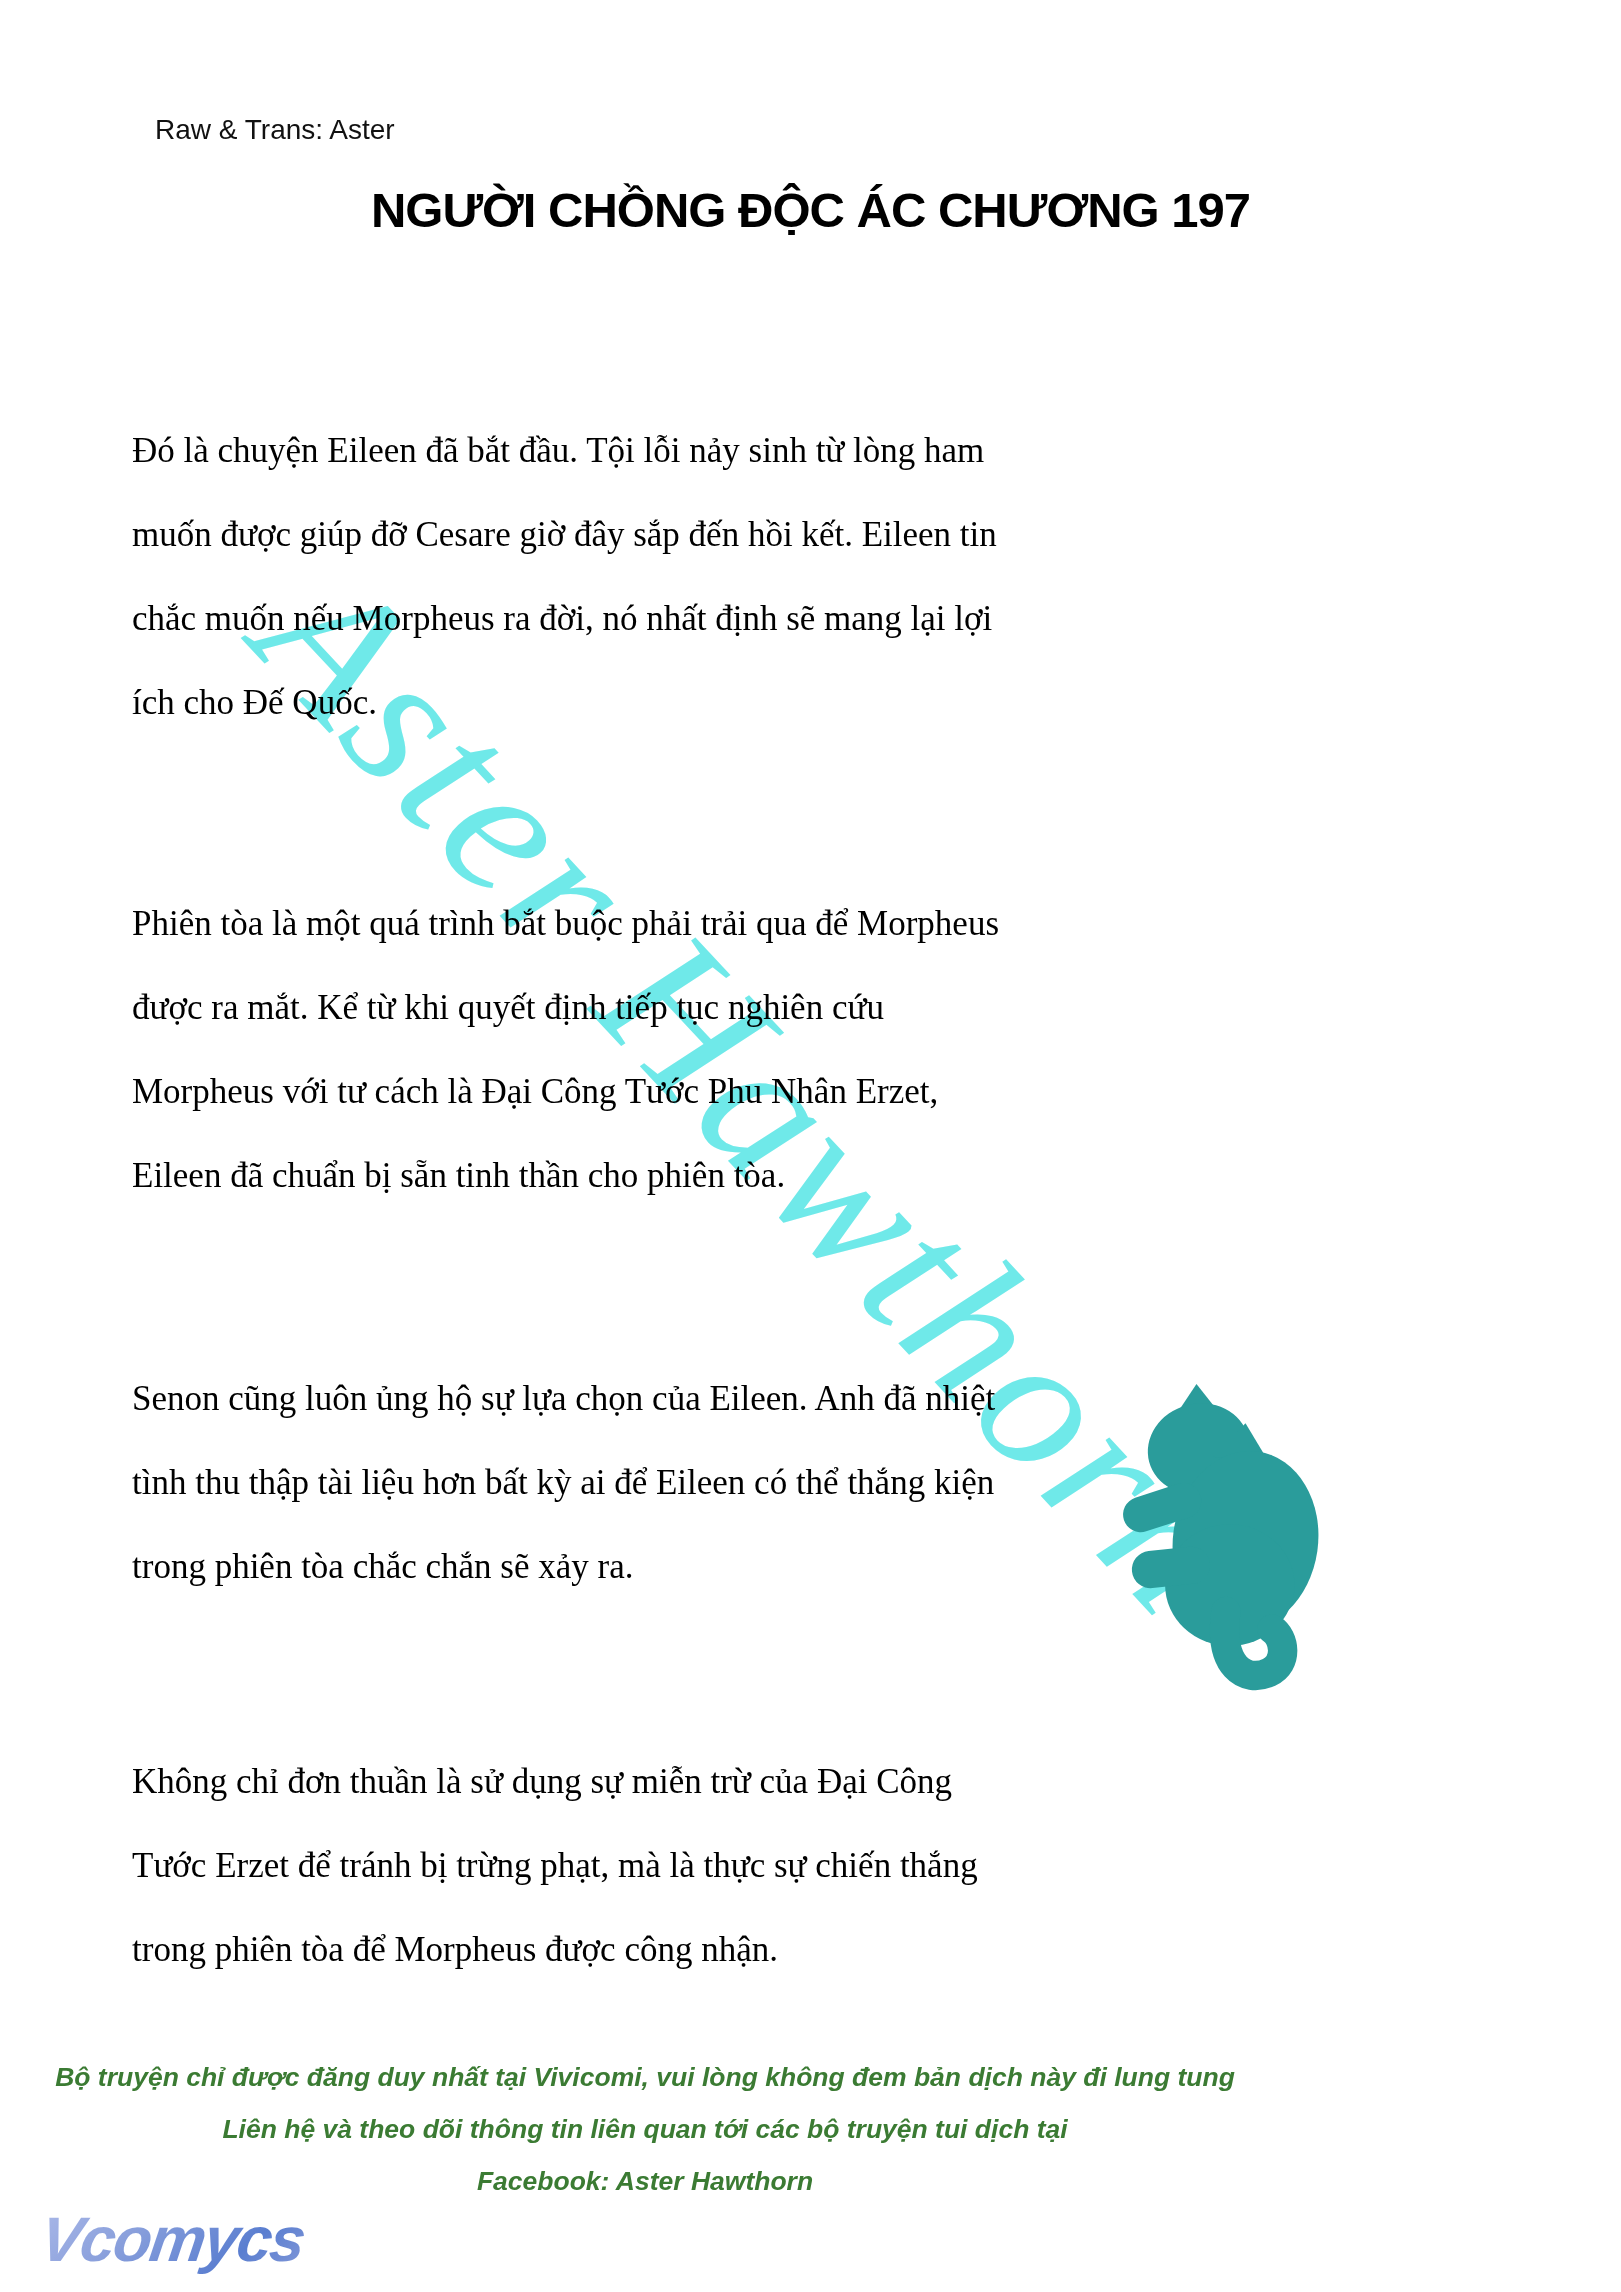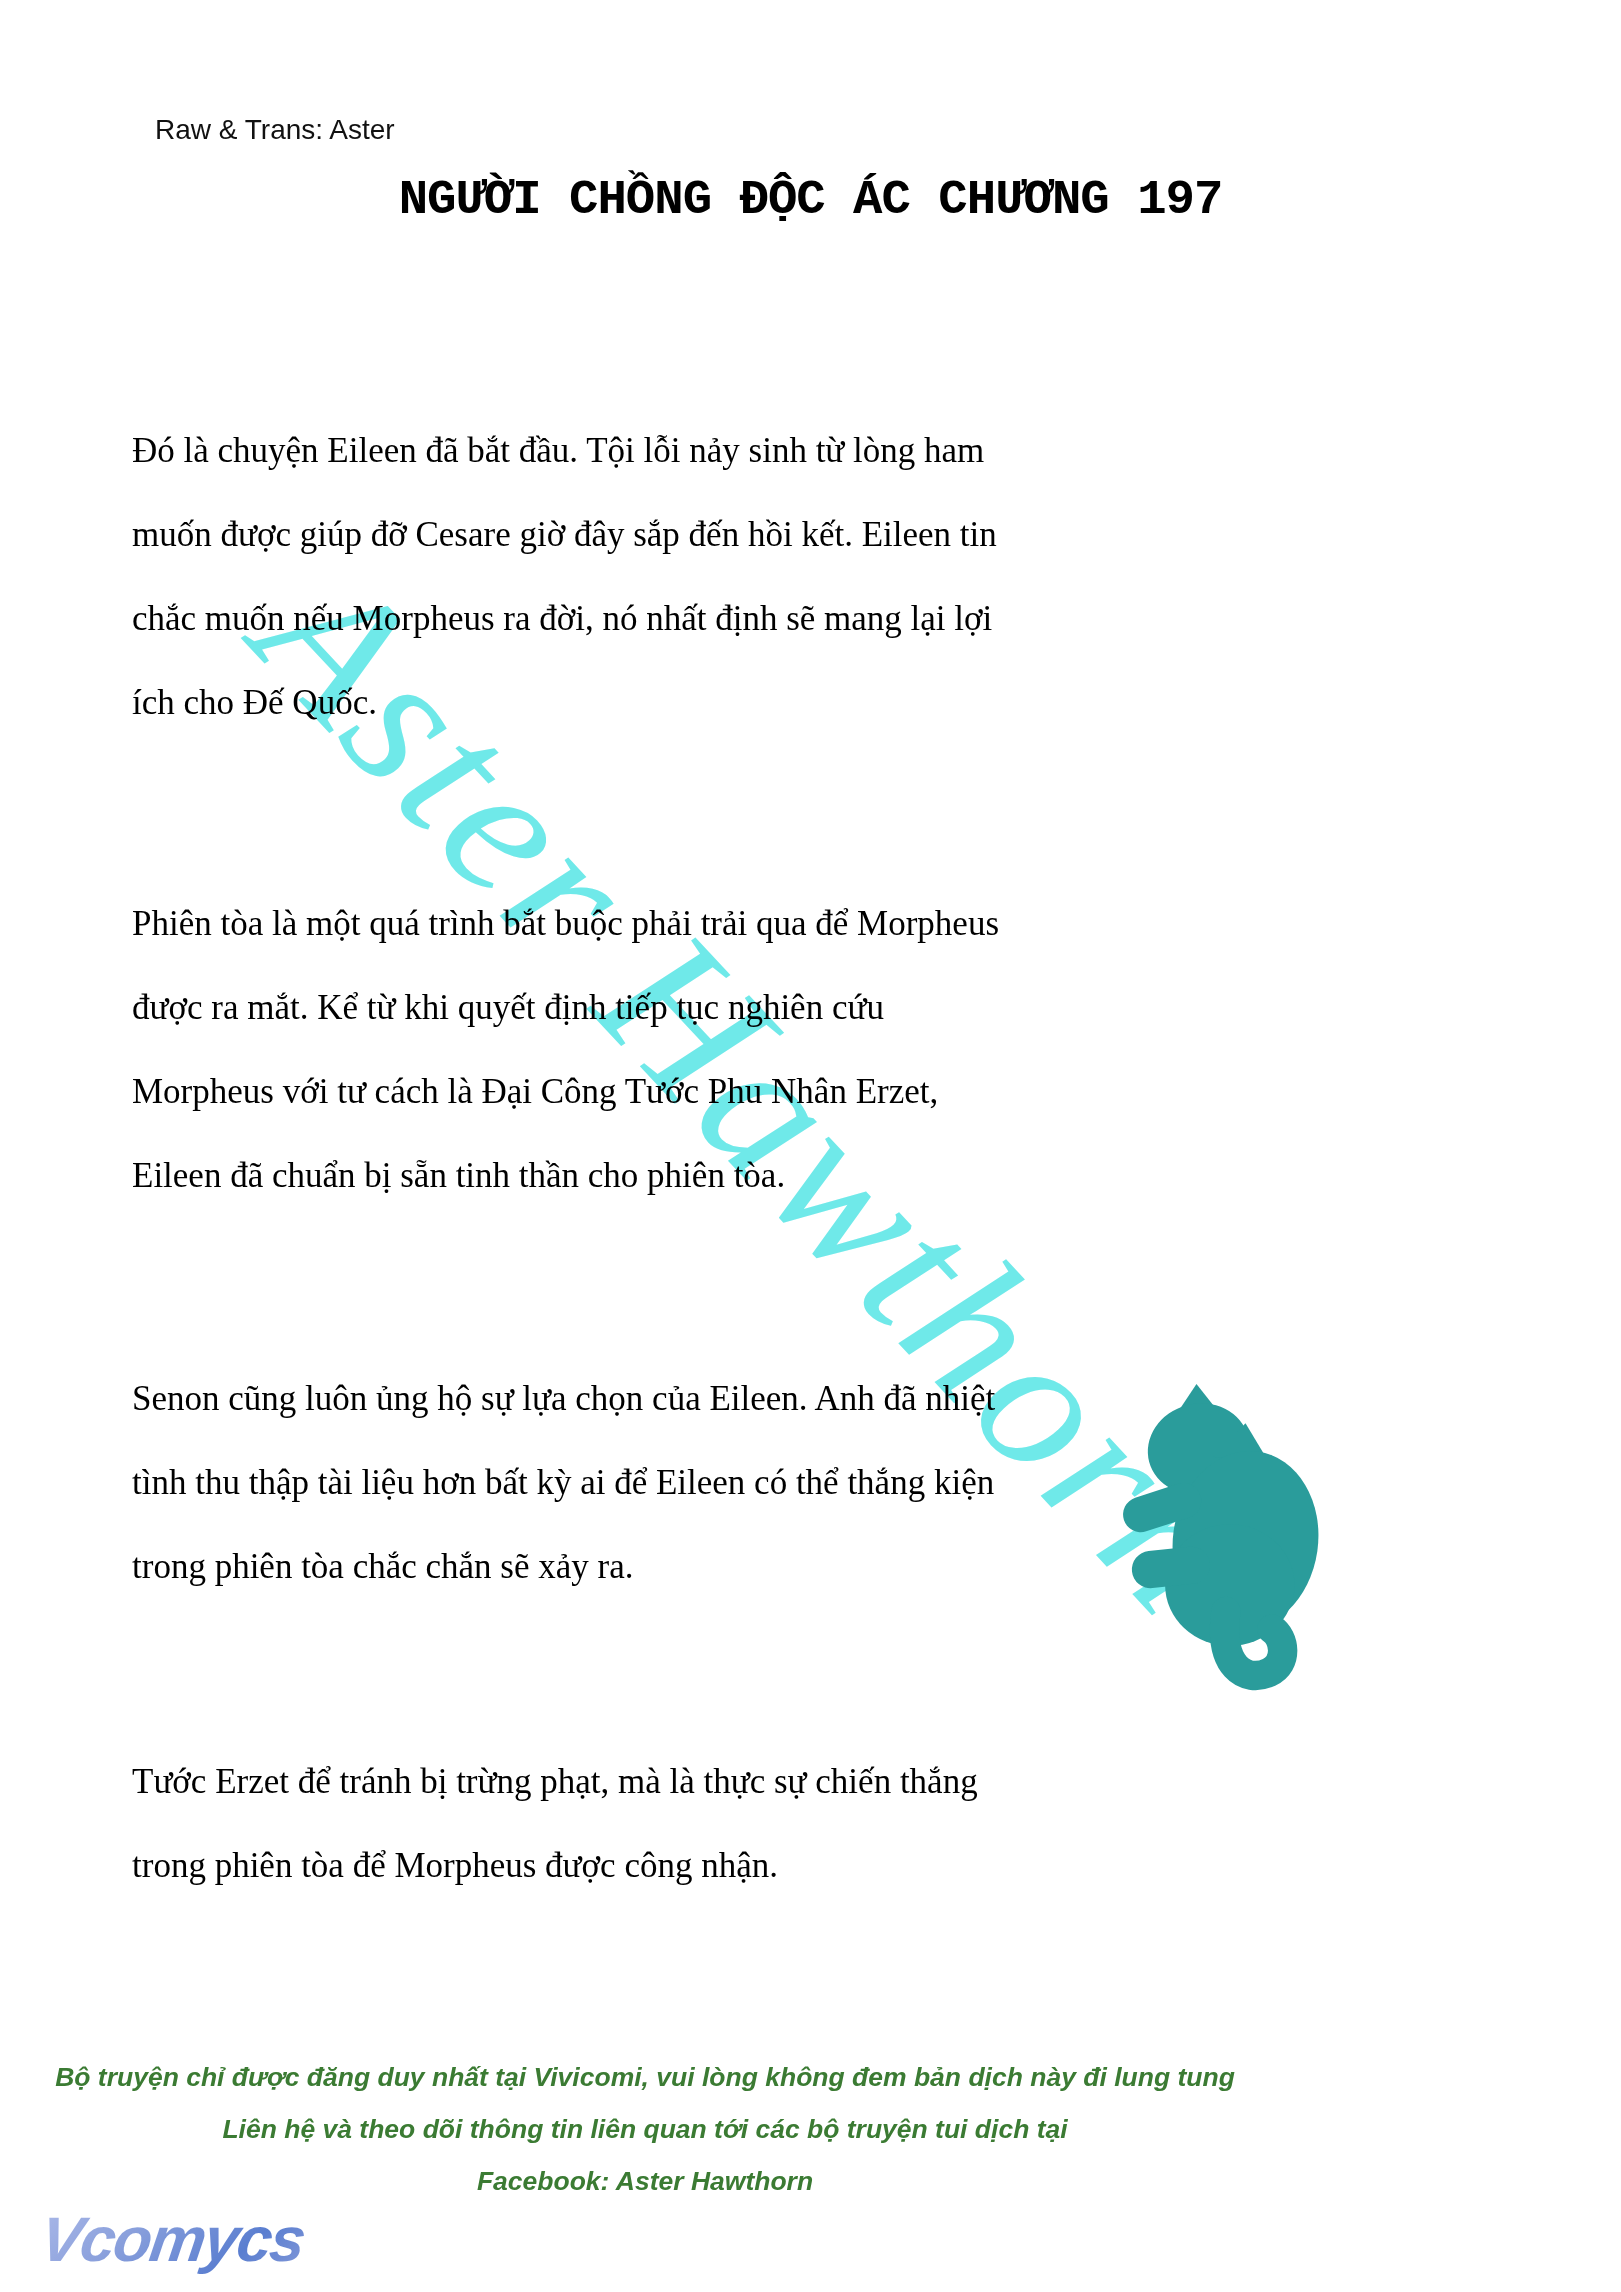--- a/index.html
+++ b/index.html
@@ -15,23 +15,23 @@
   .credit{
     position:absolute;left:155px;top:94px;
     font-family:"Liberation Sans", sans-serif;
     font-size:28px;color:#111;
     white-space:nowrap;
     z-index:3;
     margin-top:20px;
   }
   
   .title{
-    position:absolute;left:0;top:172px;width:1621px;
+    position:absolute;left:0;top:182px;width:1621px;
     text-align:center;
-    font-family:Liberation Mono, monospace;
+    font-family:Liberation Sans, sans-serif;
     font-weight:bold;font-size:49px;
     letter-spacing:-1px;
     white-space:nowrap;
     z-index:3;
   }
   
   .para{
     position:absolute;left:132px;width:1392px;
     z-index:3;
   }
@@ -128,20 +128,21 @@
     <div class="line">Eileen đã chuẩn bị sẵn tinh thần cho phiên tòa.</div>
   </div>
 
   <div class="para" style="top:1357px">
     <div class="line">Senon cũng luôn ủng hộ sự lựa chọn của Eileen. Anh đã nhiệt</div>
     <div class="line">tình thu thập tài liệu hơn bất kỳ ai để Eileen có thể thắng kiện</div>
     <div class="line">trong phiên tòa chắc chắn sẽ xảy ra.</div>
   </div>
 
   <div class="para" style="top:1740px">
+    <div class="line">Không chỉ đơn thuần là sử dụng sự miễn trừ của Đại Công</div>
     <div class="line">Tước Erzet để tránh bị trừng phạt, mà là thực sự chiến thắng</div>
     <div class="line">trong phiên tòa để Morpheus được công nhận.</div>
   </div>
 
   <div class="footer">
     <div class="fline">Bộ truyện chỉ được đăng duy nhất tại Vivicomi, vui lòng không đem bản dịch này đi lung tung</div>
     <div class="fline">Liên hệ và theo dõi thông tin liên quan tới các bộ truyện tui dịch tại</div>
     <div class="fline">Facebook: Aster Hawthorn</div>
   </div>
 

